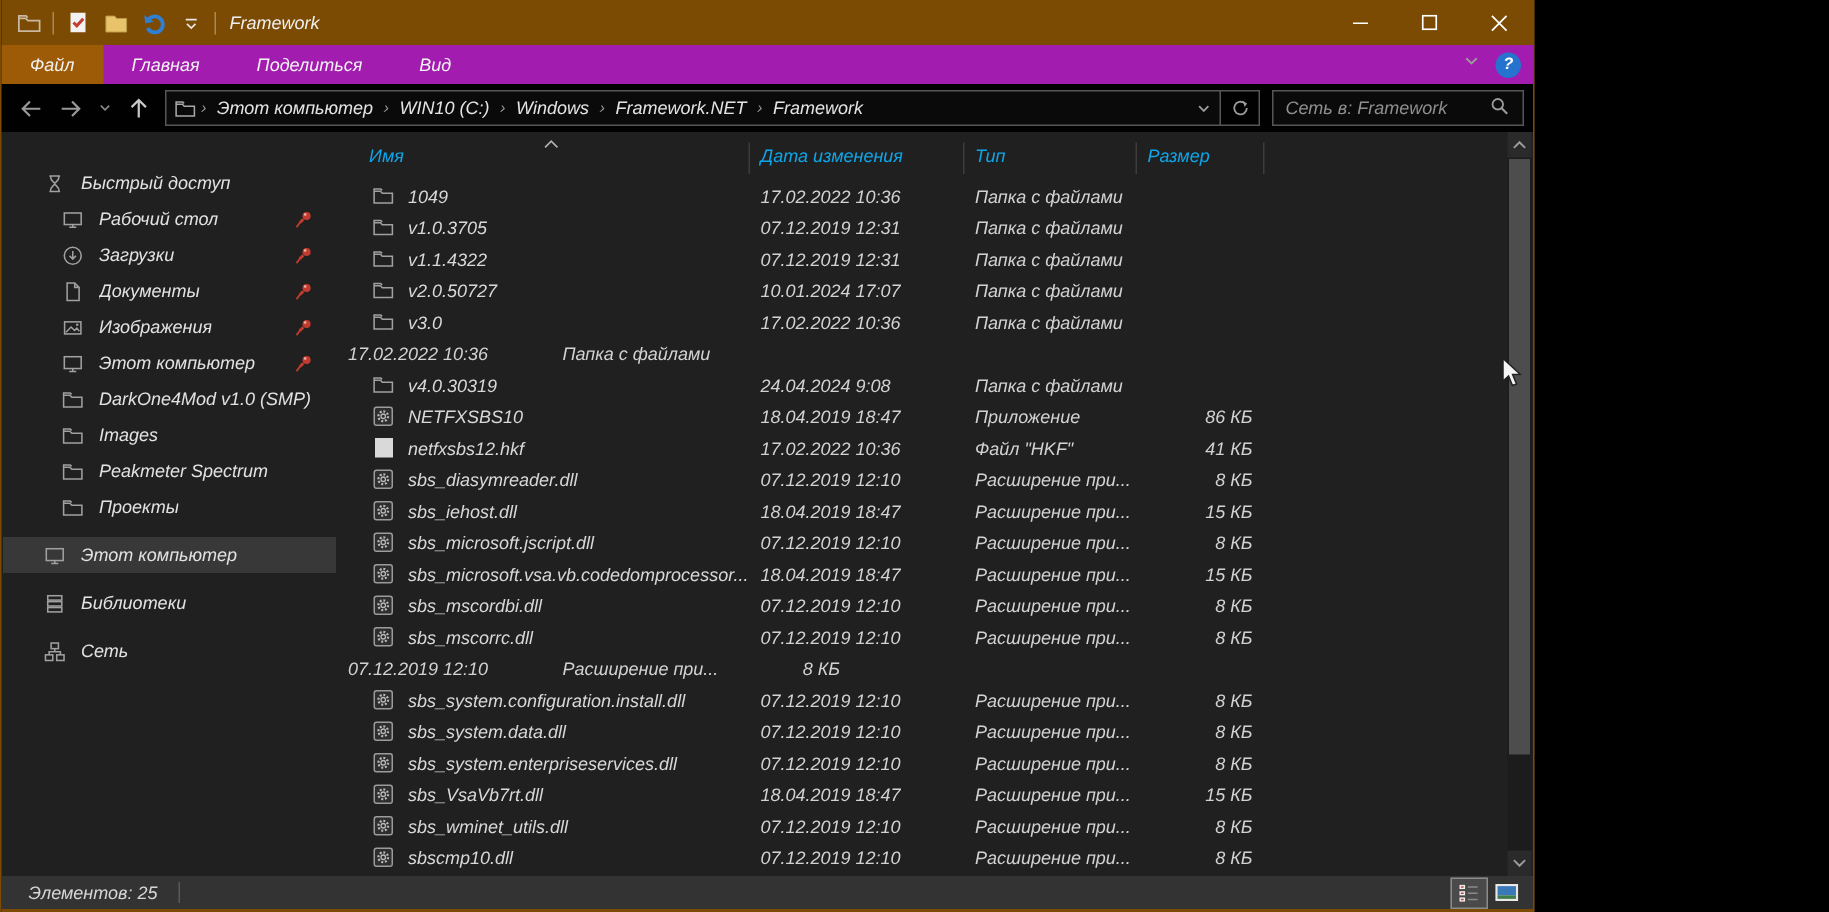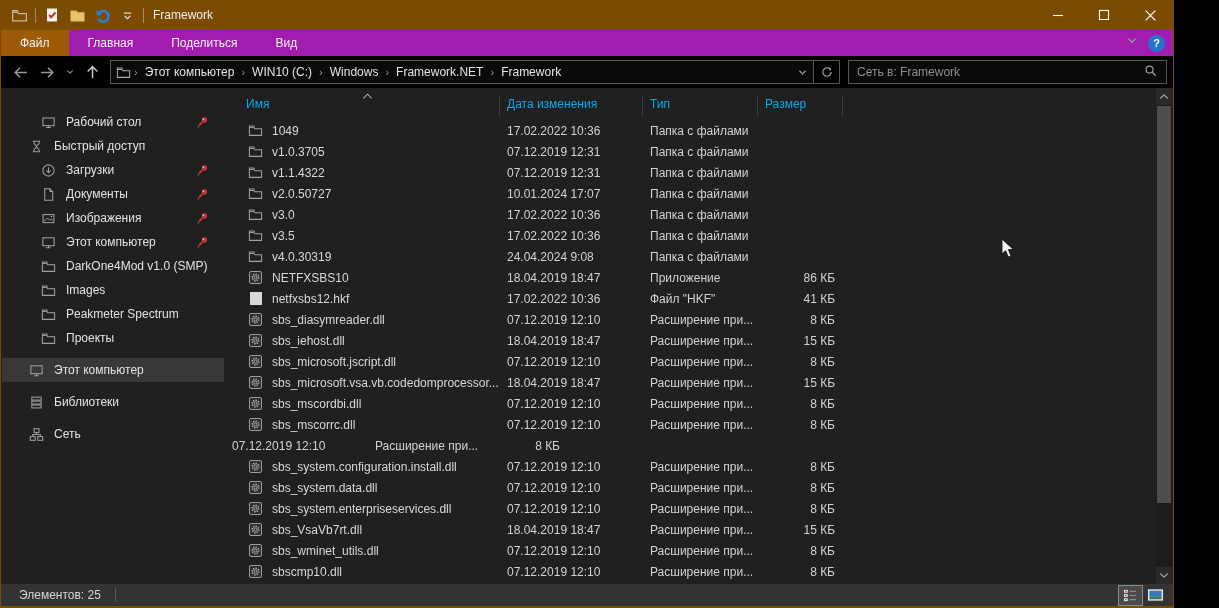--- a/index.html
+++ b/index.html
@@ -1,21 +1,22 @@
 <!DOCTYPE html>
 <html><head>
 <meta charset="utf-8">
 <style>
   html,body{margin:0;padding:0;background:#000;}
   *{box-sizing:border-box;}
   .window{
-    position:relative;width:1174px;height:608px;overflow:hidden;
+    position:relative;width:1023px;height:608px;overflow:hidden;
     background:#202020;
     border-left:1px solid #7B4A03;border-right:1px solid #7B4A03;
     font-family:"Liberation Sans","DejaVu Sans",sans-serif;
+    font-style:italic;
     -webkit-font-smoothing:antialiased;
   }
   
   .titlebar{height:30px;background:#7B4A03;display:flex;align-items:center;color:#e9e9e9;}
   .qat{display:flex;align-items:center;gap:7px;padding-left:9px;}
   .qat .qicon{width:18px;height:18px;display:flex;align-items:center;justify-content:center;}
   .vsep{width:1px;height:15px;background:rgba(255,255,255,.35);}
   .win-title{margin-left:9px;font-size:12px;color:#efefef;}
   .win-controls{margin-left:auto;display:flex;height:30px;}
   .win-btn{width:46px;height:30px;display:flex;align-items:center;justify-content:center;}
@@ -221,42 +222,42 @@
         <svg width="14" height="14" viewBox="0 0 16 16">
             <circle cx="6.3" cy="6.3" r="4" fill="none" stroke="#9a9a9a" stroke-width="1.4"></circle>
             <path d="M9.3 9.3 L13.5 13.5" stroke="#9a9a9a" stroke-width="1.6"></path>
           </svg>
       </span>
     </div>
   </div>
 
   <div class="content">
     <div class="sidebar" id="sidebar">
+        <div class="side-item lvl0">
+          <span class="sicon">
+            <svg width="15" height="15" viewBox="0 0 16 16">
+              <path d="M4.2 2.5 H11.8 M4.2 13.5 H11.8 M5 2.8 C5 6 7.2 6.4 8 7.8 C8.8 6.4 11 6 11 2.8 M5 13.2 C5 10 7.2 9.6 8 8.2 C8.8 9.6 11 10 11 13.2" fill="none" stroke="#A0A0A0" stroke-width="1.1"></path>
+            </svg>
+          </span>
+          <span class="lbl">Быстрый доступ</span>
+        </div>
         <div class="side-item lvl1">
           <span class="sicon">
             <svg width="15" height="15" viewBox="0 0 16 16">
               <rect x="2" y="3.2" width="12" height="8.2" fill="none" stroke="#A0A0A0" stroke-width="1.1"></rect>
               <path d="M5.5 13.4 H10.5 M8 11.4 V13.4" stroke="#A0A0A0" stroke-width="1.1"></path>
             </svg>
           </span>
           <span class="lbl">Рабочий стол</span>
           <span class="pin"><svg width="15" height="15" viewBox="0 0 16 16">
               <circle cx="10" cy="5.3" r="2.9" fill="#C23B2E"></circle>
               <path d="M7.7 7.6 L5.2 10.1" stroke="#C23B2E" stroke-width="2"></path>
               <path d="M2.8 13.2 L5.8 9.4" stroke="#C23B2E" stroke-width="1.3"></path>
               <circle cx="9" cy="4.3" r="0.9" fill="#F0B7AE"></circle>
             </svg></span>
-        </div>
-        <div class="side-item lvl0">
-          <span class="sicon">
-            <svg width="15" height="15" viewBox="0 0 16 16">
-              <path d="M4.2 2.5 H11.8 M4.2 13.5 H11.8 M5 2.8 C5 6 7.2 6.4 8 7.8 C8.8 6.4 11 6 11 2.8 M5 13.2 C5 10 7.2 9.6 8 8.2 C8.8 9.6 11 10 11 13.2" fill="none" stroke="#A0A0A0" stroke-width="1.1"></path>
-            </svg>
-          </span>
-          <span class="lbl">Быстрый доступ</span>
         </div>
         <div class="side-item lvl1">
           <span class="sicon">
             <svg width="15" height="15" viewBox="0 0 16 16">
               <circle cx="8" cy="8" r="6" fill="none" stroke="#A0A0A0" stroke-width="1.1"></circle>
               <path d="M8 4.6 V10 M5.7 8 L8 10.4 L10.3 8" fill="none" stroke="#A0A0A0" stroke-width="1.1"></path>
             </svg>
           </span>
           <span class="lbl">Загрузки</span>
           <span class="pin"><svg width="15" height="15" viewBox="0 0 16 16">
@@ -451,28 +452,20 @@
                   <path d="M1.5 4.8 H6 L7.3 6.2 H14.5 V13.2 H1.5 Z M1.5 4.8 V3.2 H6.2 L7.2 4.2" fill="none" stroke="#A0A0A0" stroke-width="1.1"></path>
                 </svg>
               </span>
               <span>v3.0</span>
             </span>
             <span class="cell c-date">17.02.2022 10:36</span>
             <span class="cell c-type">Папка с файлами</span>
             <span class="cell c-size"></span>
           </div>
           <div class="file-row">
-            <span class="cell c-name">
-              <span class="ficon">
-                <svg width="15" height="15" viewBox="0 0 16 16">
-                  <path d="M1.5 4.8 H6 L7.3 6.2 H14.5 V13.2 H1.5 Z M1.5 4.8 V3.2 H6.2 L7.2 4.2" fill="none" stroke="#A0A0A0" stroke-width="1.1"></path>
-                </svg>
-              </span>
-              <span>v3.5</span>
-            </span>
             <span class="cell c-date">17.02.2022 10:36</span>
             <span class="cell c-type">Папка с файлами</span>
             <span class="cell c-size"></span>
           </div>
           <div class="file-row">
             <span class="cell c-name">
               <span class="ficon">
                 <svg width="15" height="15" viewBox="0 0 16 16">
                   <path d="M1.5 4.8 H6 L7.3 6.2 H14.5 V13.2 H1.5 Z M1.5 4.8 V3.2 H6.2 L7.2 4.2" fill="none" stroke="#A0A0A0" stroke-width="1.1"></path>
                 </svg>

